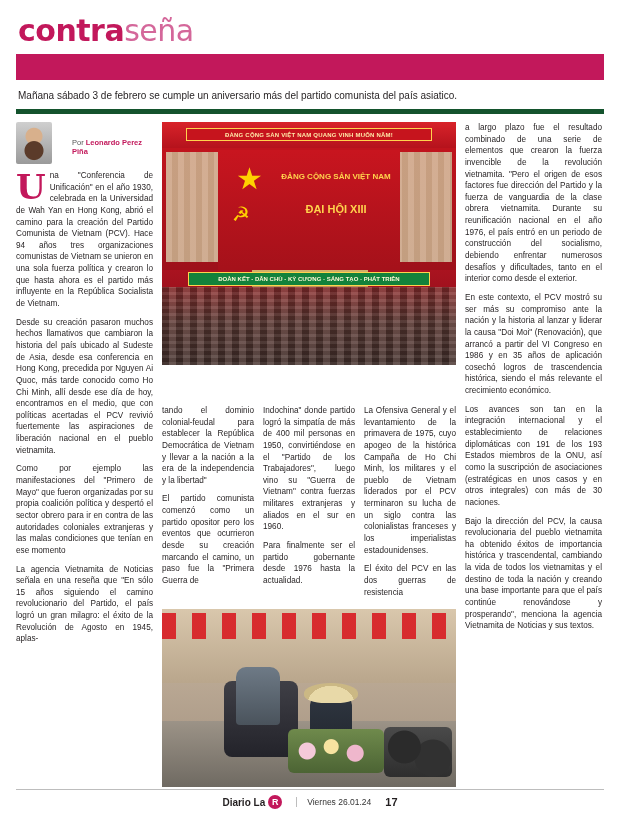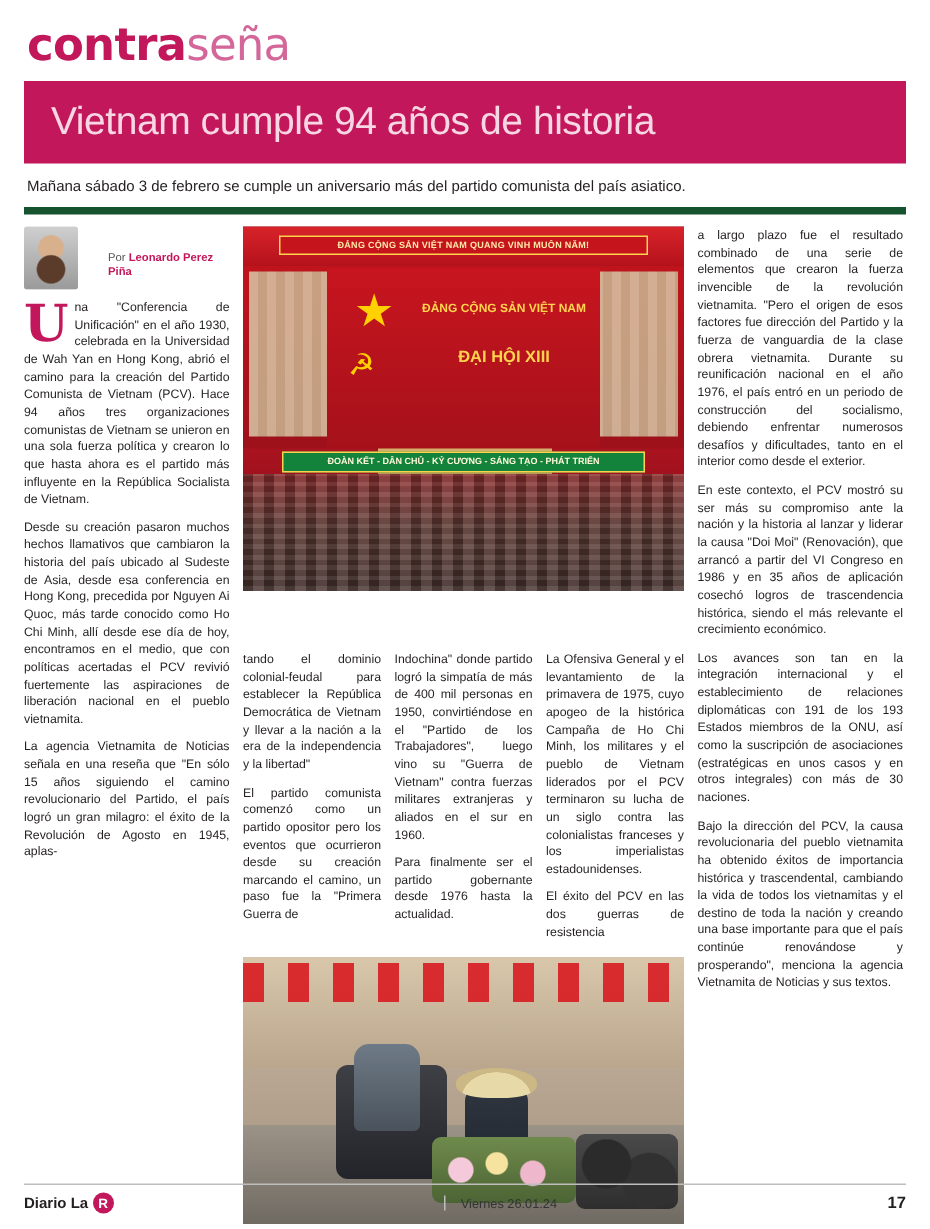--- a/index.html
+++ b/index.html
@@ -278,22 +278,22 @@
   .subcol { width: 92px; flex: 0 0 92px; }
 
   
   .footer {
     position: absolute;
     left: 16px; right: 16px; bottom: 10px;
     border-top: 1px solid #bdbdbd;
     padding-top: 5px;
     display: flex;
     align-items: center;
-    justify-content: space-between;
-    gap: 26px;
+    justify-content: center;
+    gap: 14px;
   }
   .footer-logo {
     font-size: 10px;
     font-weight: 700;
     color: #231f20;
     display: flex; align-items: center; gap: 3px;
   }
   .footer-logo .rbadge {
     display: inline-flex; align-items: center; justify-content: center;
     width: 14px; height: 14px; border-radius: 50%;
@@ -313,38 +313,38 @@
 
 <div class="page">
 
   <div class="masthead">
     <div class="logo">
       <span class="bold">contra</span><span class="light">seña</span>
     </div>
   </div>
 
   <div class="headline-band">
-    <div class="headline-2">Vietnam cumple 94 años de historia</div>
   </div>
   <div class="subhead">Mañana sábado 3 de febrero se cumple un aniversario más del partido comunista del país asiatico.</div>
 
   <div class="columns">
 
     <div class="col">
       <div class="byline-wrap">
         <div class="avatar"></div>
         <div class="byline">
           <span class="por">Por</span>
           <span class="name">Leonardo Perez Piña</span>
         </div>
       </div>
       <p class="body dropcap-para">
         <span class="dropcap">U</span><span>na "Conferencia de Unificación" en el año 1930, celebrada en la Universidad de Wah Yan en Hong Kong, abrió el camino para la creación del Partido Comunista de Vietnam (PCV). Hace 94 años tres organizaciones comunistas de Vietnam se unieron en una sola fuerza política y crearon lo que hasta ahora es el partido más influyente en la República Socialista de Vietnam.</span>
       </p>
       <p class="body">Desde su creación pasaron muchos hechos llamativos que cambiaron la historia del país ubicado al Sudeste de Asia, desde esa conferencia en Hong Kong, precedida por Nguyen Ai Quoc, más tarde conocido como Ho Chi Minh, allí desde ese día de hoy, encontramos en el medio, que con políticas acertadas el PCV revivió fuertemente las aspiraciones de liberación nacional en el pueblo vietnamita.</p>
+      <p class="body">Como por ejemplo las manifestaciones del "Primero de Mayo" que fueron organizadas por su propia coalición política y despertó el sector obrero para ir en contra de las autoridades coloniales extranjeras y las malas condiciones que tenían en ese momento</p>
       <p class="body">La agencia Vietnamita de Noticias señala en una reseña que "En sólo 15 años siguiendo el camino revolucionario del Partido, el país logró un gran milagro: el éxito de la Revolución de Agosto en 1945, aplas-</p>
     </div>
 
     <div style="width:294px;flex:0 0 294px;">
 
       <div class="photo-main">
         <div class="ph-ceiling"></div>
         <div class="ph-banner-top">ĐẢNG CỘNG SẢN VIỆT NAM QUANG VINH MUÔN NĂM!</div>
         <div class="ph-backwall"></div>
         <div class="ph-side-l"></div>

